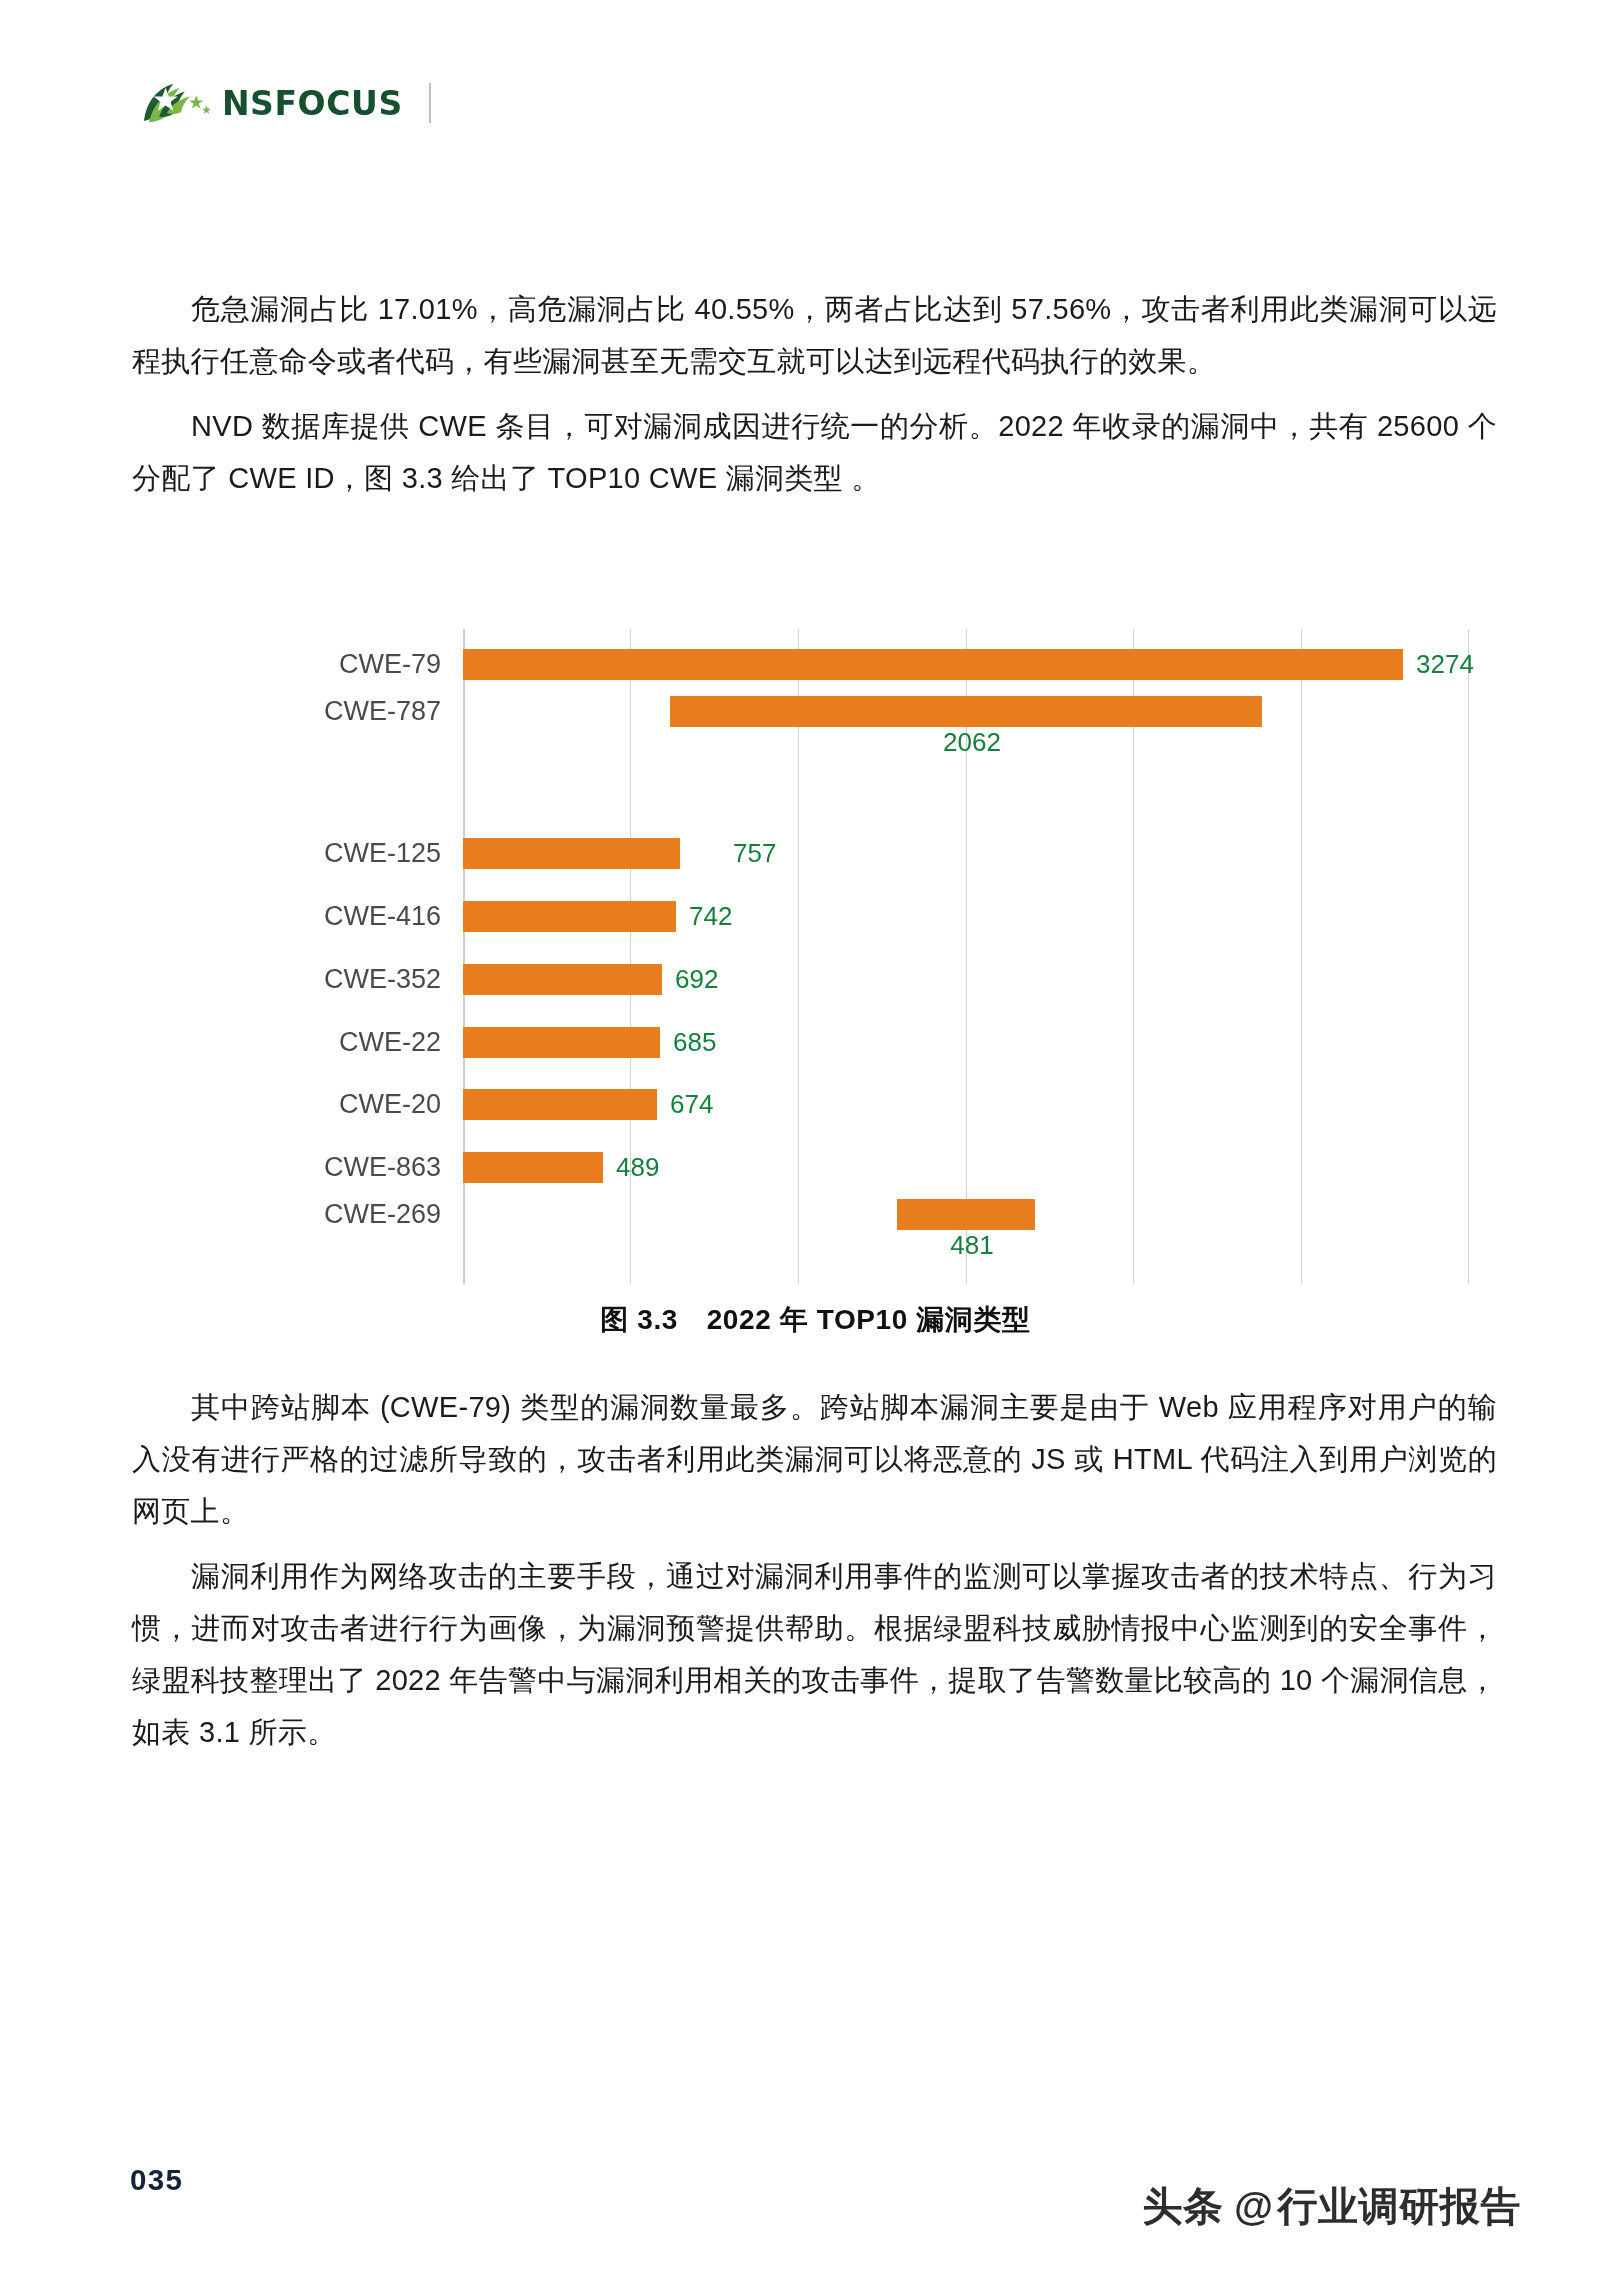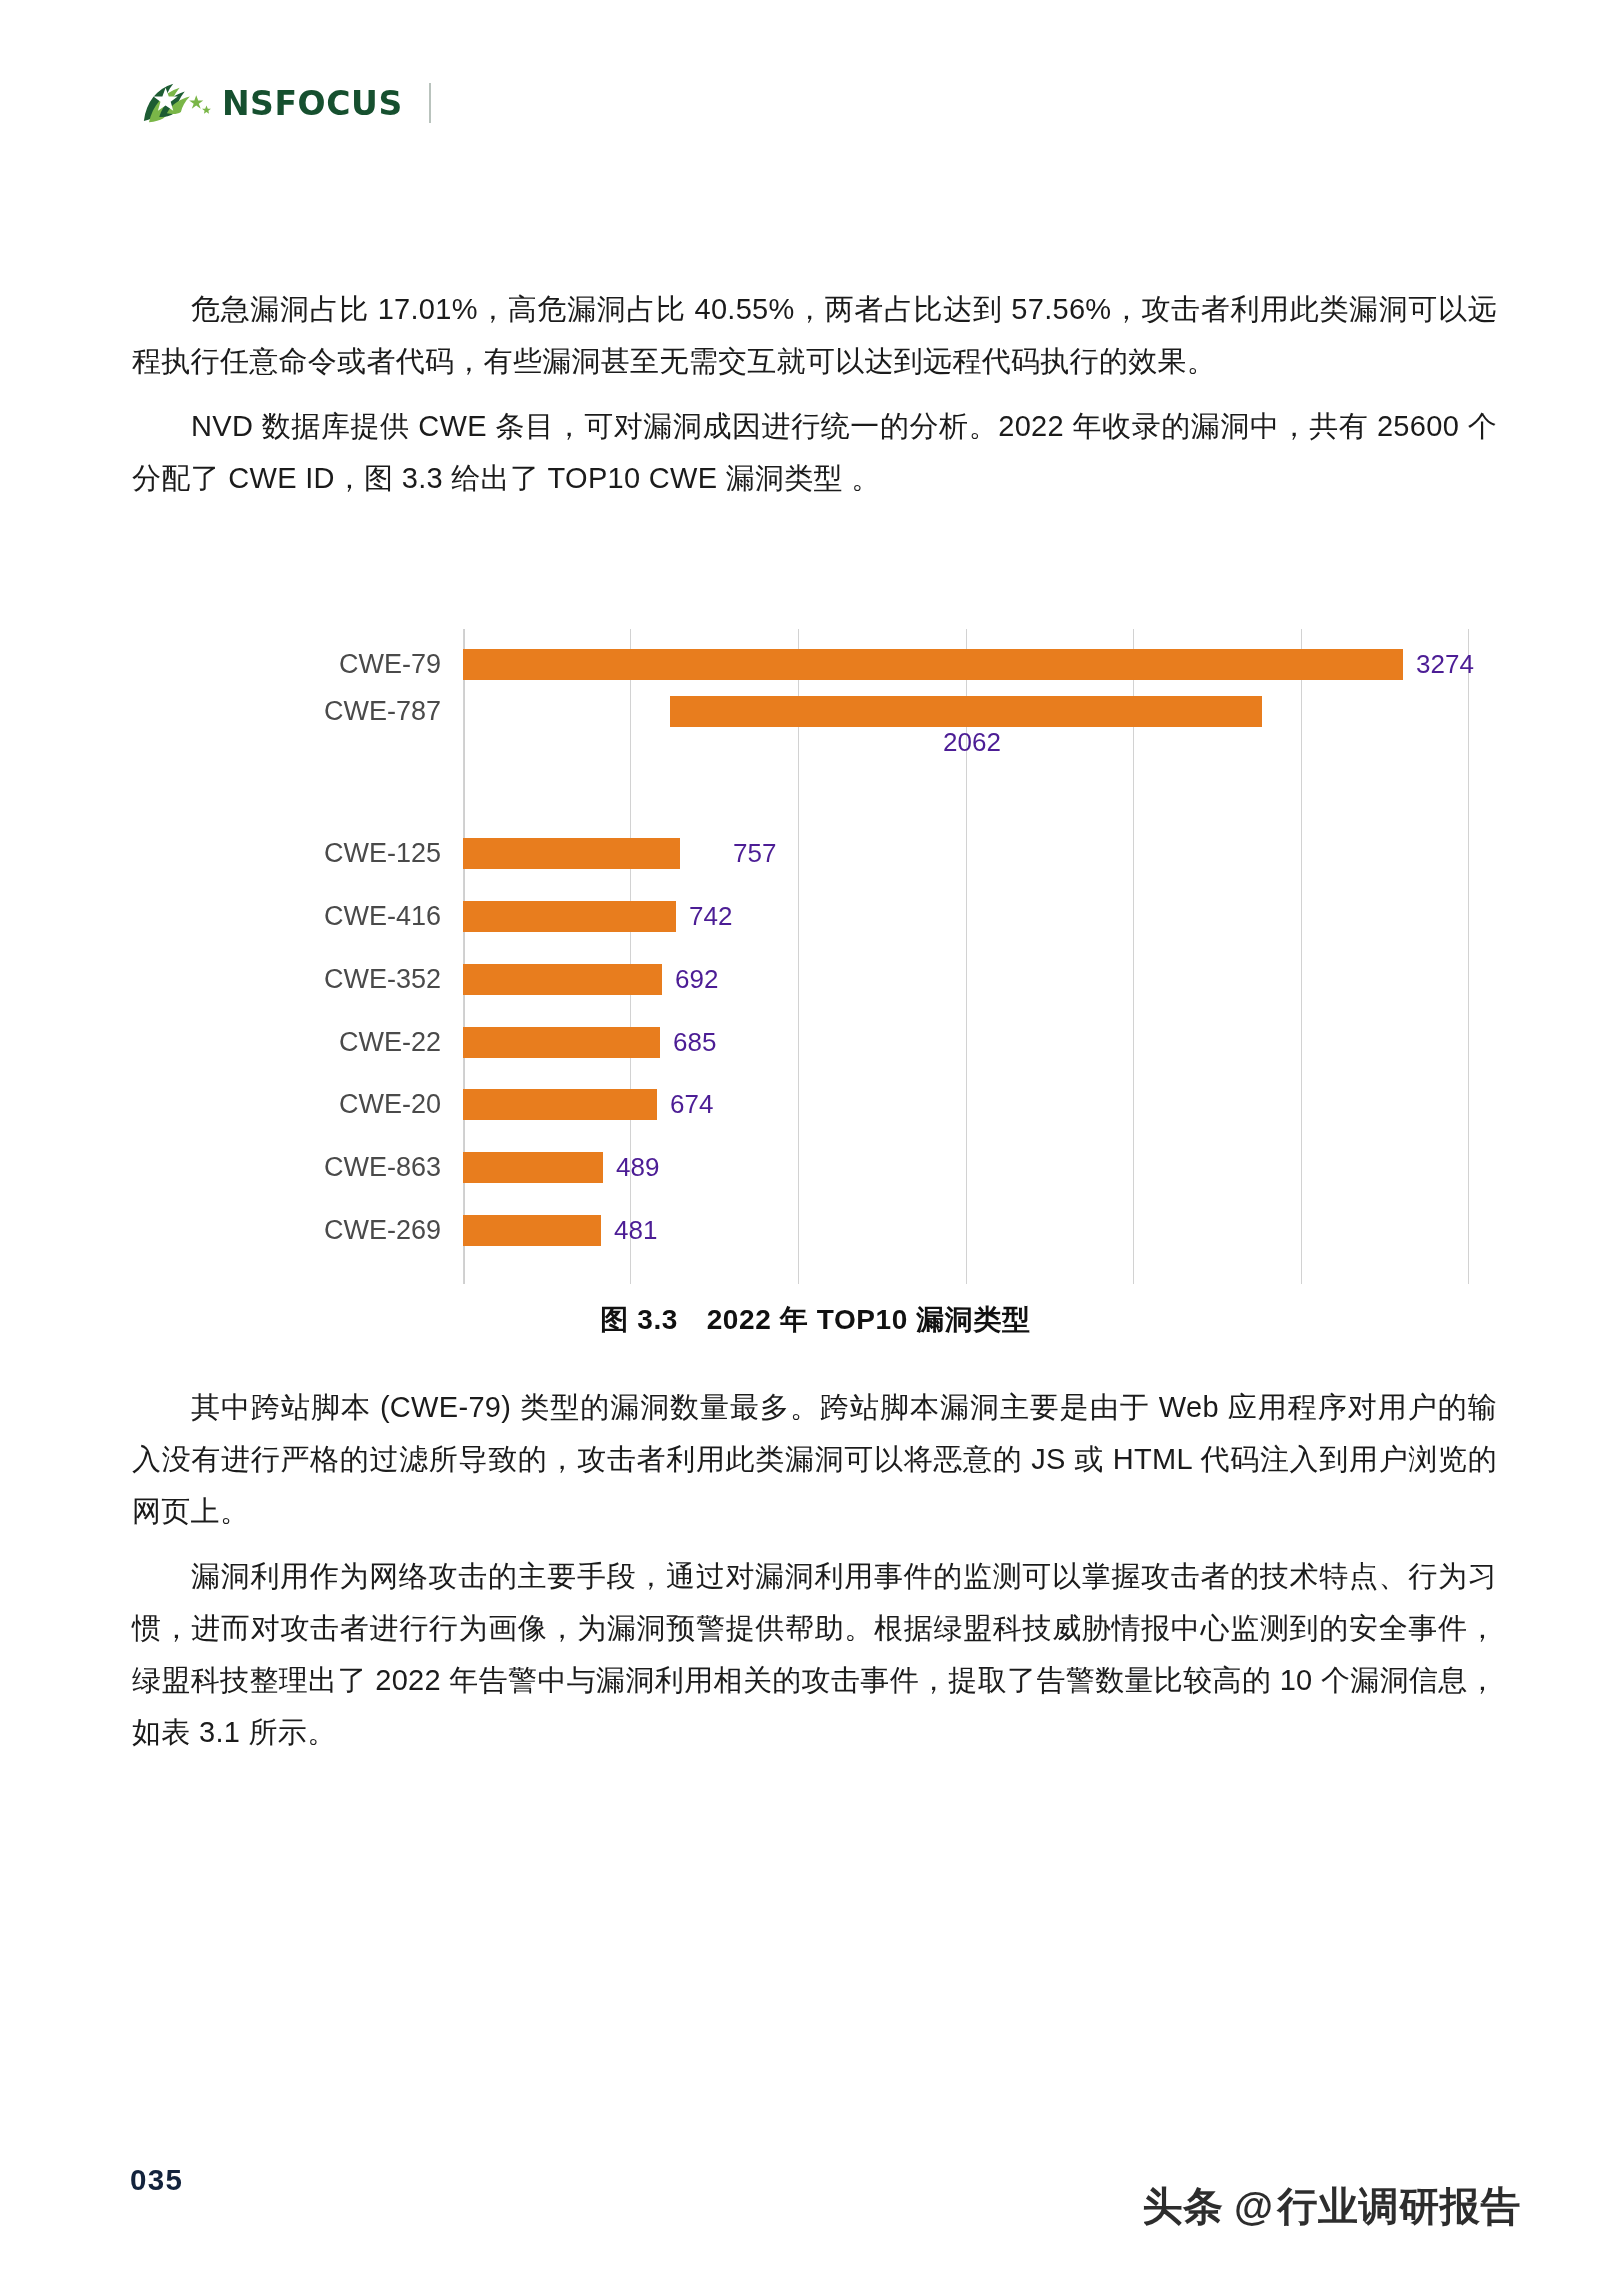--- a/index.html
+++ b/index.html
@@ -140,21 +140,21 @@
     white-space: nowrap;
     font-family: "Liberation Sans", sans-serif;
   }
   .bar {
     height: 31px;
     background: #e87d1e;
     flex: 0 0 auto;
   }
   .bar-value {
     font-size: 26px;
-    color: #4c1d95;
+    color: #15803d;
     margin-left: 13px;
     white-space: nowrap;
     font-family: "Liberation Sans", sans-serif;
   }
   .caption {
     text-align: center;
     font-size: 28px;
     font-weight: 700;
     color: #111111;
     margin-top: 16.7px;
@@ -267,21 +267,21 @@
             <div class="row" style="top: 444px;">
               <div class="cat-label">CWE-20</div>
               <div class="bar" style="width: 194px; background: rgb(232, 125, 30);"></div>
               <div class="bar-value">674</div>
             </div>
             <div class="row" style="top: 507px;">
               <div class="cat-label">CWE-863</div>
               <div class="bar" style="width: 140px; background: rgb(232, 125, 30);"></div>
               <div class="bar-value">489</div>
             </div>
-            <div class="row" style="top: 570px;">
+            <div class="row" style="top: 570px; flex-direction: column;">
               <div class="cat-label">CWE-269</div>
               <div class="bar" style="width: 138px; background: rgb(232, 125, 30);"></div>
               <div class="bar-value">481</div>
             </div>
           </div>
       </div>
     </div>
     <div class="caption">图 3.3　2022 年 TOP10 漏洞类型</div>
   </div>
 

